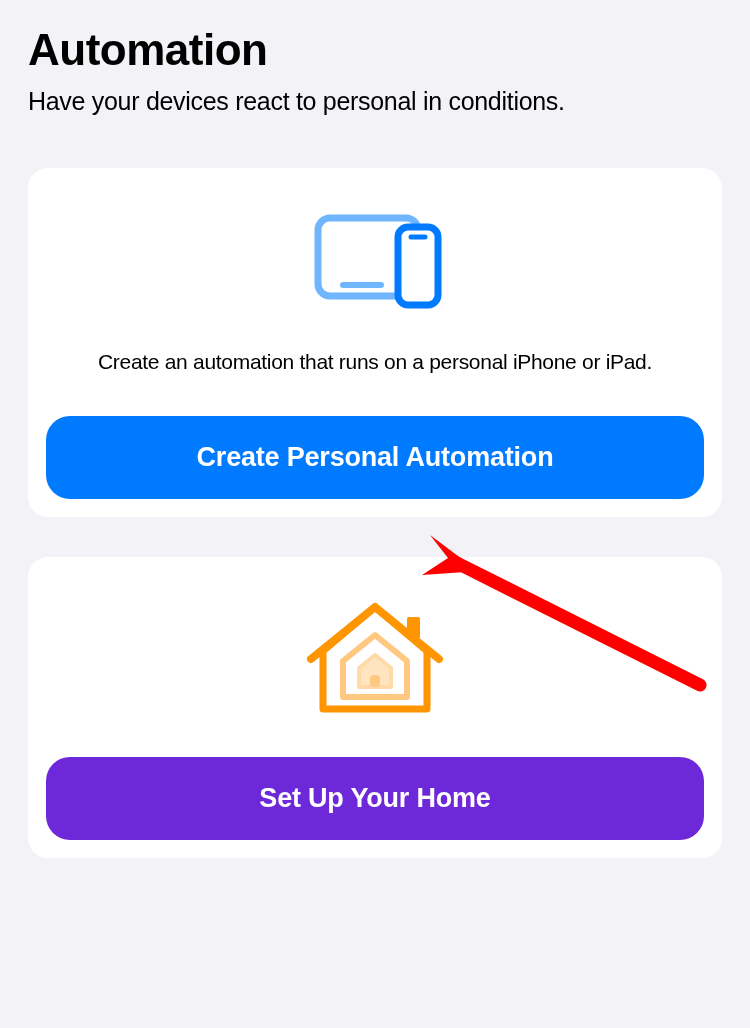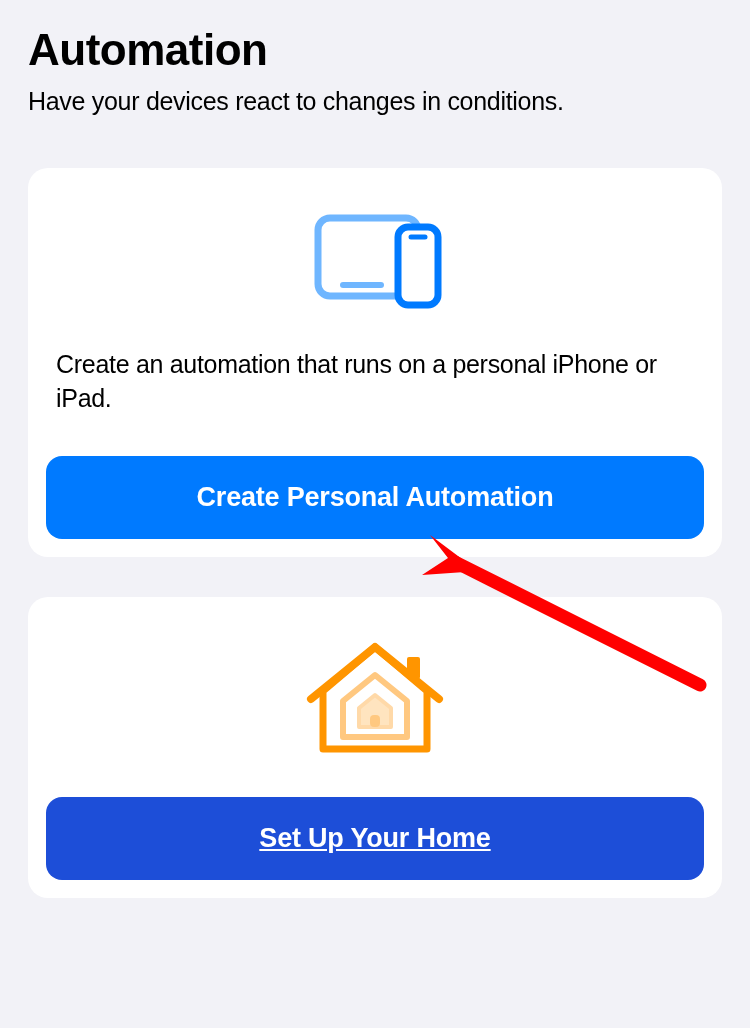--- a/index.html
+++ b/index.html
@@ -44,57 +44,56 @@
       flex-direction: column;
       align-items: center;
     }
     .card-icon {
       margin-bottom: 36px;
       display: flex;
       justify-content: center;
       align-items: center;
     }
     .card-description {
-      font-size: 25px;
+      font-size: 21px;
       font-weight: 400;
       color: #000;
       line-height: 1.35;
       margin-bottom: 40px;
       letter-spacing: -0.3px;
       padding: 0 10px;
     }
     .card-button {
       width: 100%;
       padding: 26px 0;
       border: none;
-      border-radius: 16px;
+      border-radius: 24px;
       font-size: 27px;
       font-weight: 600;
       color: #fff;
       cursor: pointer;
       letter-spacing: -0.2px;
     }
     .btn-blue {
       background-color: #007aff;
     }
     .btn-orange {
-      background-color: #1d4ed8;
-      text-decoration: underline;
+      background-color: #6d28d9;
     }
     .arrow-annotation {
       position: absolute;
       pointer-events: none;
     }
   </style>
 </head>
 <body>
 
 <div class="header">
   <h1 class="page-title">Automation</h1>
-  <p class="page-subtitle">Have your devices react to changes in conditions.</p>
+  <p class="page-subtitle">Have your devices react to personal in conditions.</p>
 </div>
 
 <div class="cards">
 
   <div class="card">
     <div class="card-icon">
       <svg width="140" height="100" viewBox="0 0 140 100">
 
         <rect x="13" y="6" width="100" height="78" rx="12" ry="12" fill="none" stroke="#6fb6ff" stroke-width="7"></rect>
         <line x1="38" y1="73" x2="76" y2="73" stroke="#6fb6ff" stroke-width="6" stroke-linecap="round"></line>

